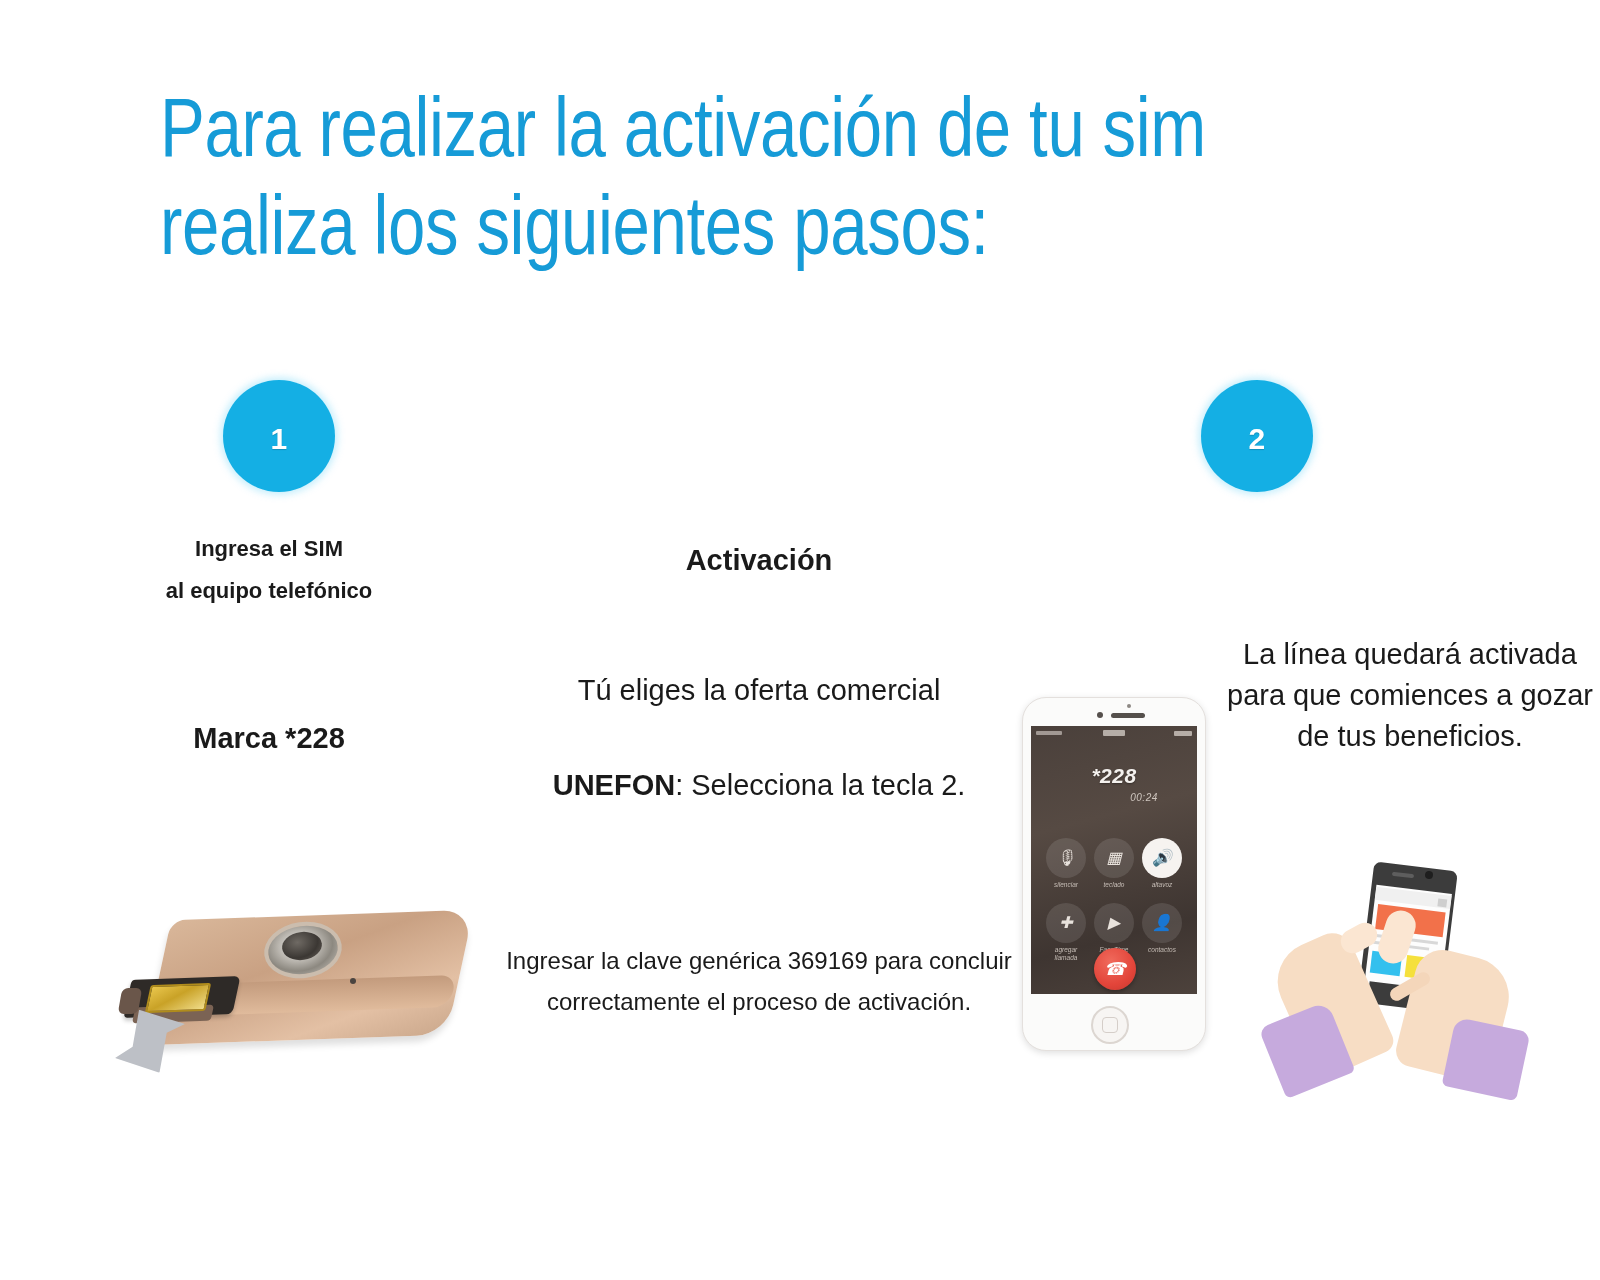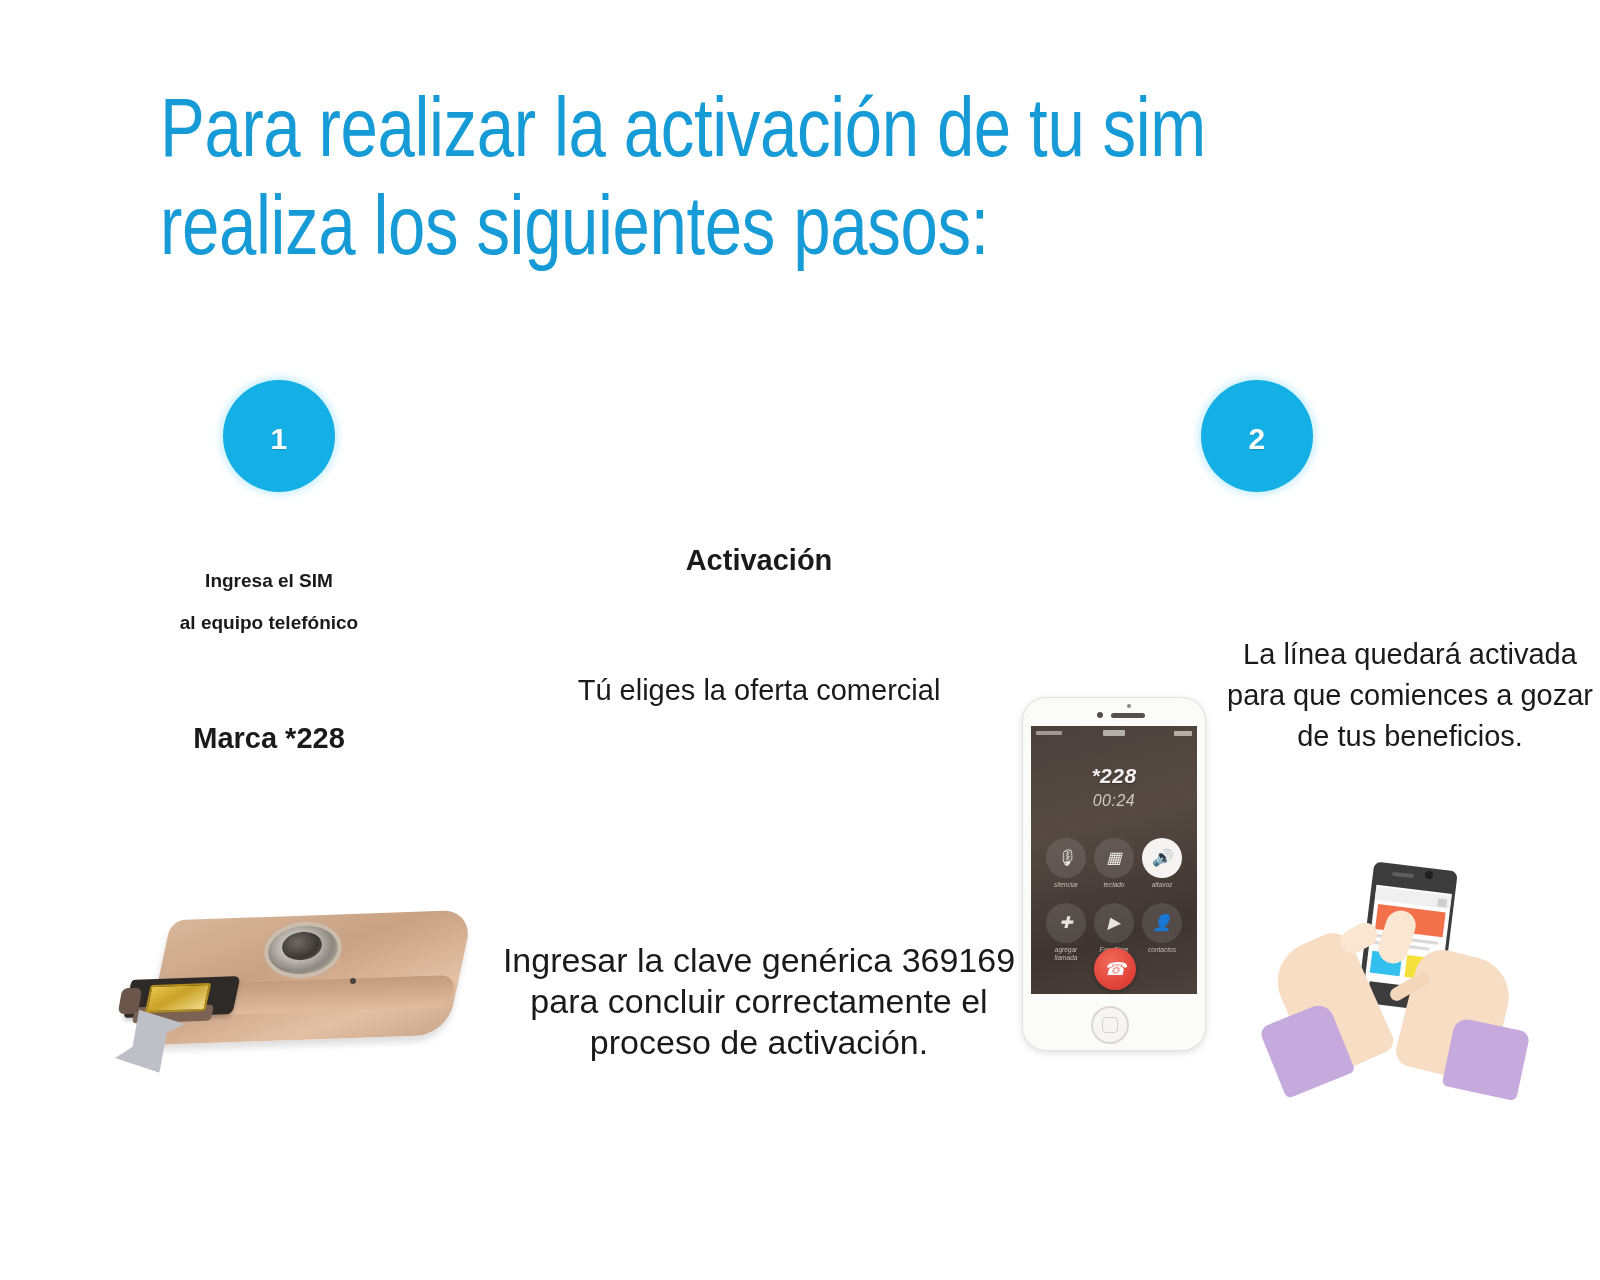--- a/index.html
+++ b/index.html
@@ -67,29 +67,29 @@
     text-shadow: 0 1px 1px rgba(0,0,0,0.18);
   }
   #circle-1 { left: 179px; top: 380px; }
   #circle-2 { left: 707px; top: 380px; }
 
   
   .txt { position: absolute; text-align: center; }
   .bold   { font-weight: bold; }
   .reg    { font-weight: normal; }
 
-  #c1-head   { left: 0; width: 450px; top: 528px; font-size: 19px; line-height: 42px; margin-top: 32px; }
+  #c1-head   { left: 0; width: 450px; top: 528px; font-size: 22px; line-height: 42px; }
   #c1-head .l1 { font-weight: bold; }
   #c1-head .l2 { font-weight: bold; }
   #c1-marca  { left: 0; width: 450px; top: 722px; font-size: 29px; font-weight: bold; }
 
   #c2-head   { left: 0; width: 530px; top: 544px; font-size: 29px; font-weight: bold; }
   #c2-oferta { left: 0; width: 530px; top: 674px; font-size: 29px; font-weight: normal; }
   #c2-lines  { left: 0; width: 530px; top: 766px; font-size: 29px; line-height: 38px; font-weight: normal; }
-  #c2-clave  { left: 8px; width: 514px; top: 940px; font-size: 34px; line-height: 41px; font-weight: normal; }
+  #c2-clave  { left: 8px; width: 514px; top: 940px; font-size: 24px; line-height: 41px; font-weight: normal; }
 
   #c3-head   { left: 0; width: 380px; top: 542px; font-size: 29px; font-weight: bold; }
   #c3-body   { left: 0; width: 380px; top: 634px; font-size: 29px; line-height: 41px; font-weight: normal; }
 
   
   .sim-art {
     position: absolute;
     left: 60px;
     top: 880px;
     width: 400px;
@@ -207,21 +207,21 @@
   .st-mid   { position:absolute; left:72px; top:2px; width:22px; height:6px; background:#cfc8c2; border-radius:1px; opacity:.8; }
   .st-right { position:absolute; right:5px; top:3px; width:18px; height:5px; background:#cfc8c2; border-radius:1px; opacity:.8; }
   .ip-number {
     position: absolute; left: 0; top: 38px; width: 100%;
     text-align: center; color: #f4f1ee;
     font-size: 21px; font-weight: bold; letter-spacing: .5px;
     text-shadow: 0 1px 2px rgba(0,0,0,.35);
   }
   .ip-timer {
     position: absolute; left: 0; top: 66px; width: 100%;
-    text-align: center; color: #cfc6bf; font-size: 16px; letter-spacing:.5px;
+    text-align: center; color: #cfc6bf; font-size: 10px; letter-spacing:.5px;padding-left:30px;
   }
   .ip-grid { position:absolute; left: 14px; top: 112px; width: 138px; }
   .ip-row  { display:flex; justify-content:space-between; margin-bottom: 14px; }
   .ip-key  { width: 42px; text-align:center; }
   .ip-btn {
     width: 40px; height: 40px; border-radius: 50%;
     background: rgba(255,255,255,0.11);
     margin: 0 auto;
     display:flex; align-items:center; justify-content:center;
     color:#e8e2dc; font-size:16px; line-height:1;
@@ -363,20 +363,23 @@
 <div class="col col-2">
 
   <div class="circle" id="circle-2">
     <div class="circle-num">2</div>
   </div>
 
   <div class="txt" id="c2-oferta">Tú eliges la oferta comercial</div>
   <div class="txt" id="c2-head">Activación</div>
 
   <div class="txt" id="c2-lines">
+    <div>
+      <span class="bold">UNEFON</span><span class="reg">: Selecciona la tecla 2.</span>
+    </div>
   </div>
 
   <div class="txt" id="c2-clave">Ingresar la clave genérica 369169 para concluir correctamente el proceso de activación.</div>
 </div>
 
 <div class="iphone">
   <div class="ip-cam"></div>
   <div class="ip-ear"></div>
   <div class="ip-sens"></div>
 

